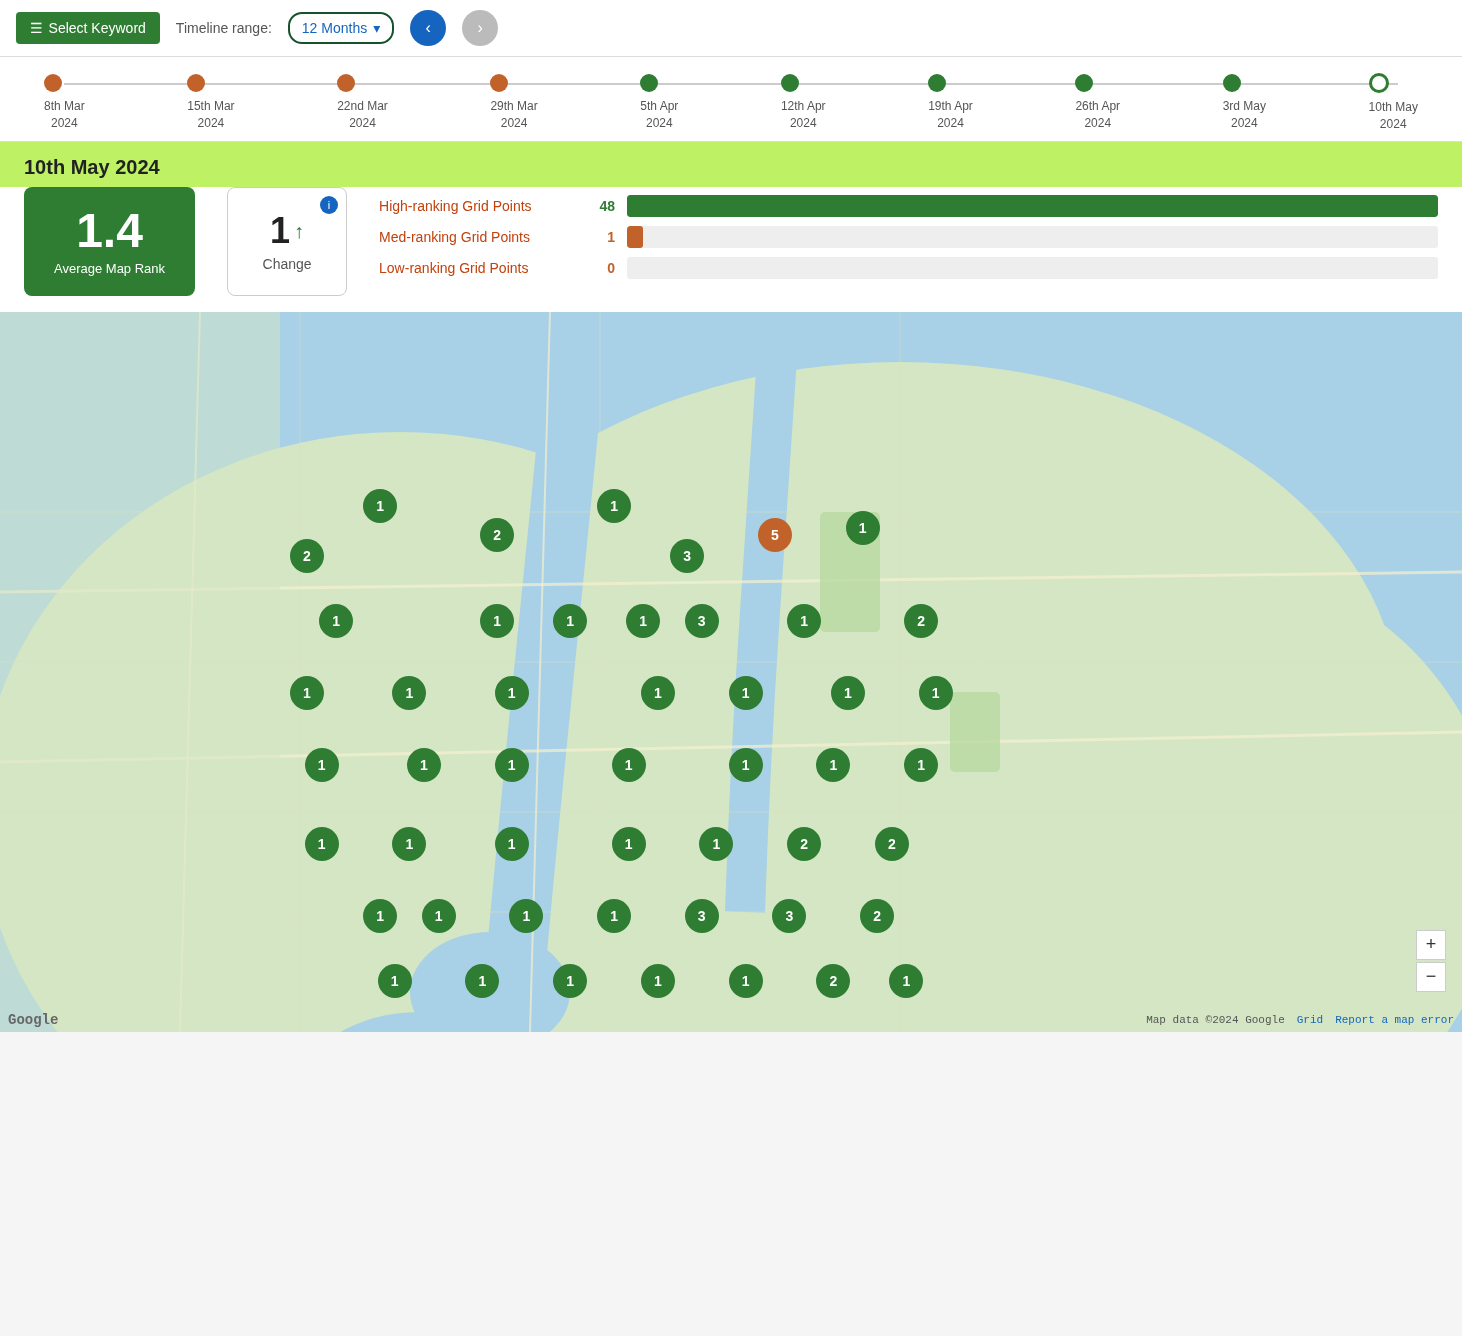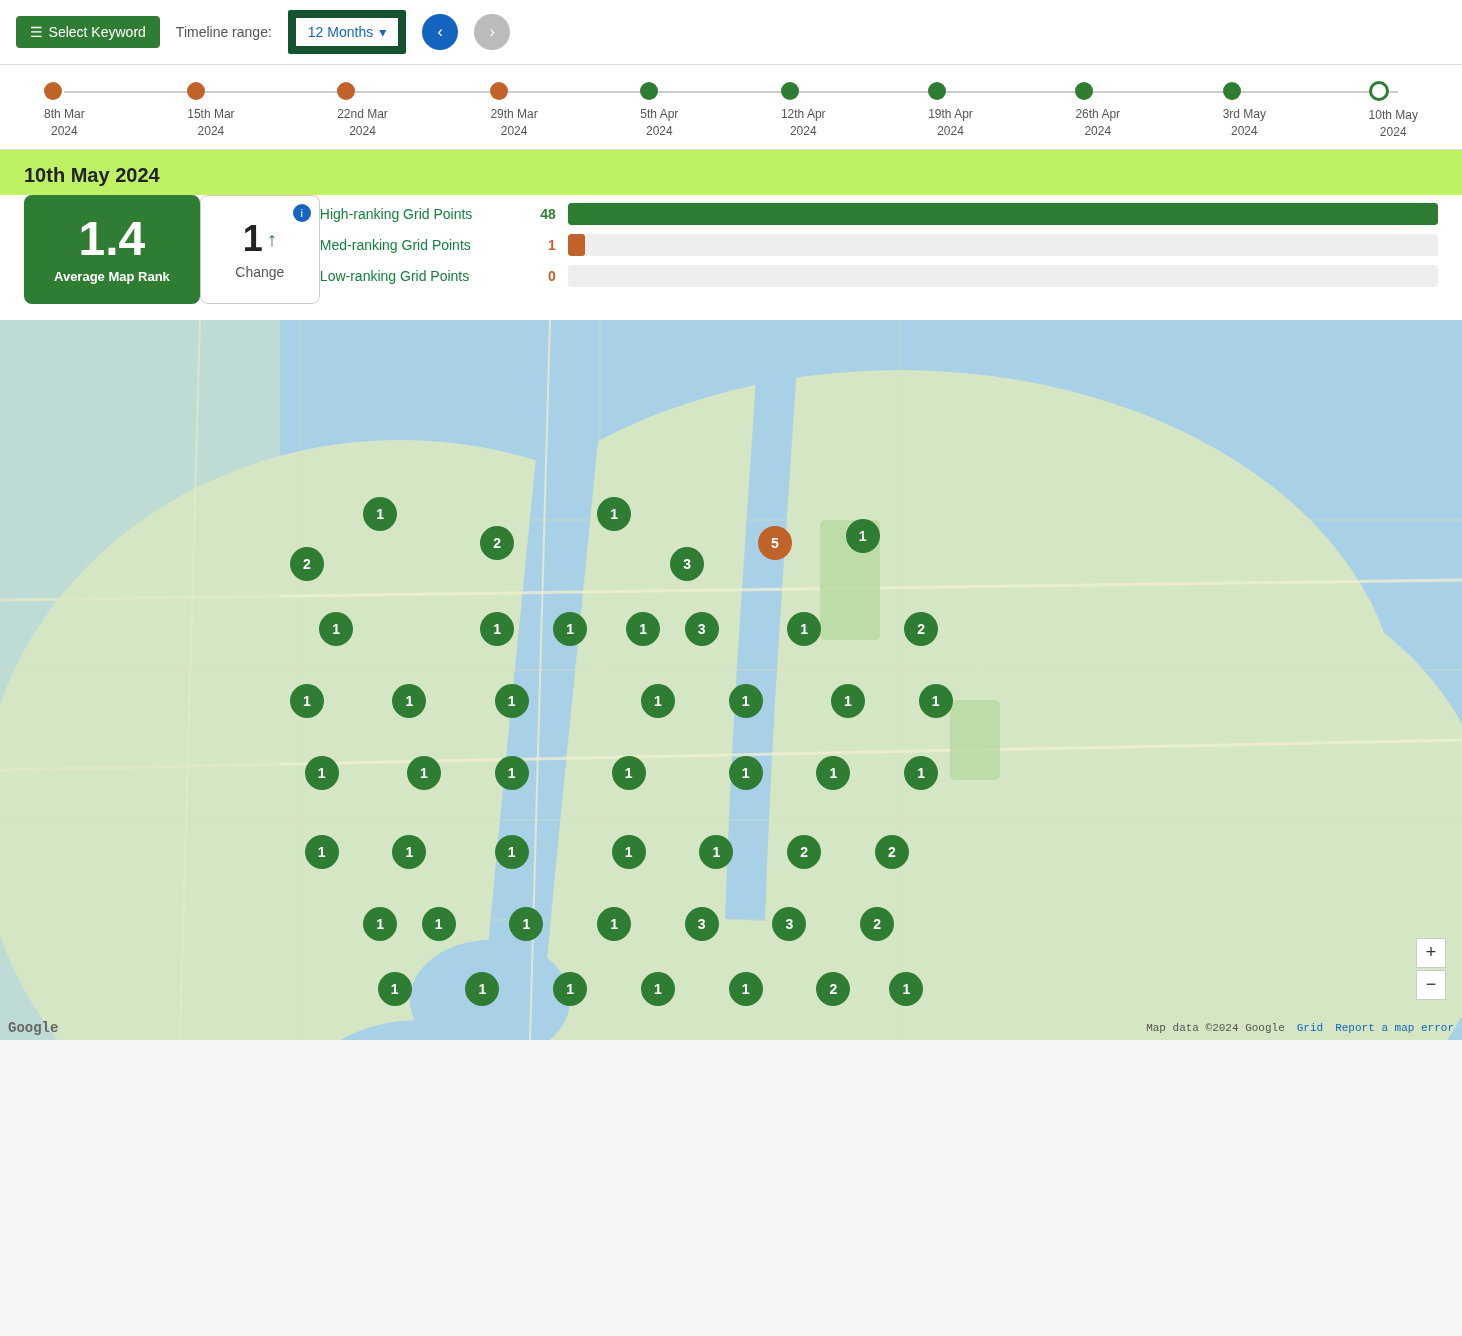--- a/index.html
+++ b/index.html
@@ -33,22 +33,22 @@
       color: #222;
       flex: 1;
     }
     .timeline-range-label {
       font-size: 14px;
       color: #555;
     }
     .timeline-dropdown {
       display: flex;
       align-items: center;
-      border: 8px solid #14532d;
-      border-radius: 2px;
+      border: 2px solid #14532d;
+      border-radius: 14px;
       padding: 6px 12px;
       font-size: 14px;
       color: #1565c0;
       cursor: pointer;
       background: #fff;
       gap: 6px;
     }
     .nav-btn {
       width: 36px;
       height: 36px;
@@ -122,21 +122,21 @@
       font-weight: bold;
       color: #222;
     }
 
     
     .stats-row {
       display: flex;
       align-items: stretch;
       padding: 0 24px 16px;
       background: #fff;
-      gap: 0;
+      gap: 32px;
     }
     .avg-rank-box {
       background: #2e7d32;
       color: #fff;
       border-radius: 8px;
       padding: 20px 30px;
       display: flex;
       flex-direction: column;
       align-items: center;
       justify-content: center;
@@ -144,21 +144,20 @@
     }
     .avg-rank-number {
       font-size: 48px;
       font-weight: bold;
       line-height: 1;
     }
     .avg-rank-label {
       font-size: 13px;
       text-align: center;
       margin-top: 6px;
-      font-weight: bold;
     }
     .change-box {
       border: 1px solid #ccc;
       border-radius: 8px;
       padding: 16px 24px;
       display: flex;
       flex-direction: column;
       align-items: center;
       justify-content: center;
       min-width: 120px;
@@ -206,21 +205,21 @@
       padding: 8px 0;
     }
     .grid-row {
       display: flex;
       align-items: center;
       gap: 12px;
       margin-bottom: 8px;
     }
     .grid-row-label {
       font-size: 14px;
-      color: #15803d;
+      color: #c2410c;
       min-width: 200px;
     }
     .grid-row-count {
       font-size: 14px;
       font-weight: bold;
       min-width: 24px;
       text-align: right;
     }
     .grid-row-count.high { color: #2e7d32; }
     .grid-row-count.med { color: #c0622a; }

